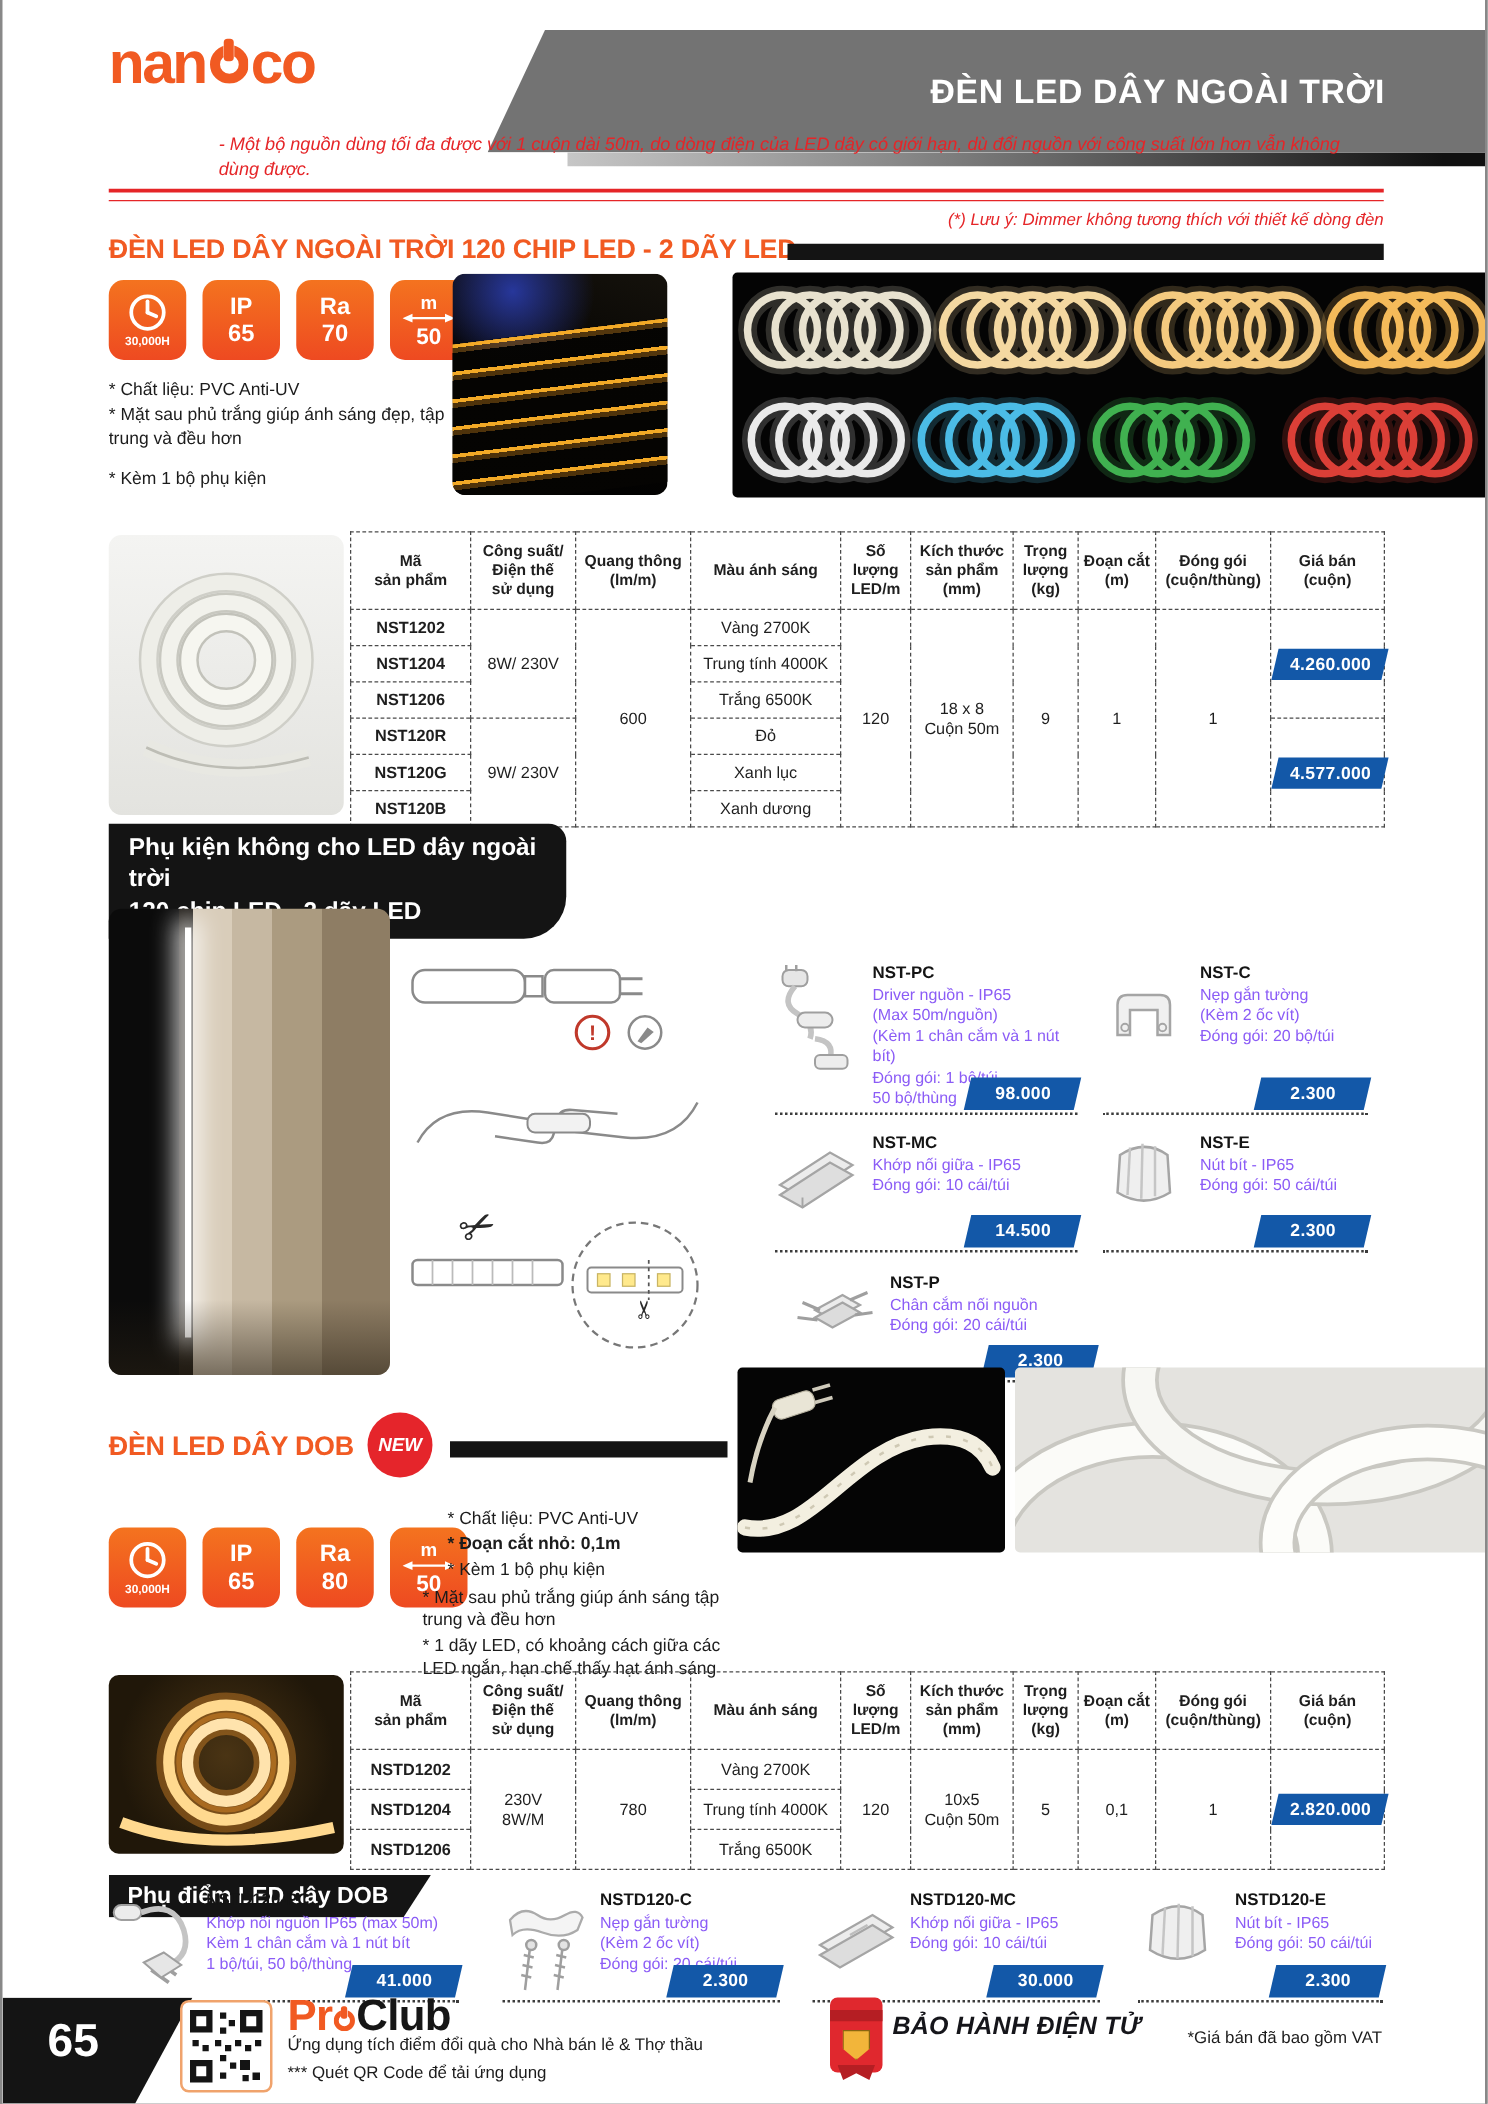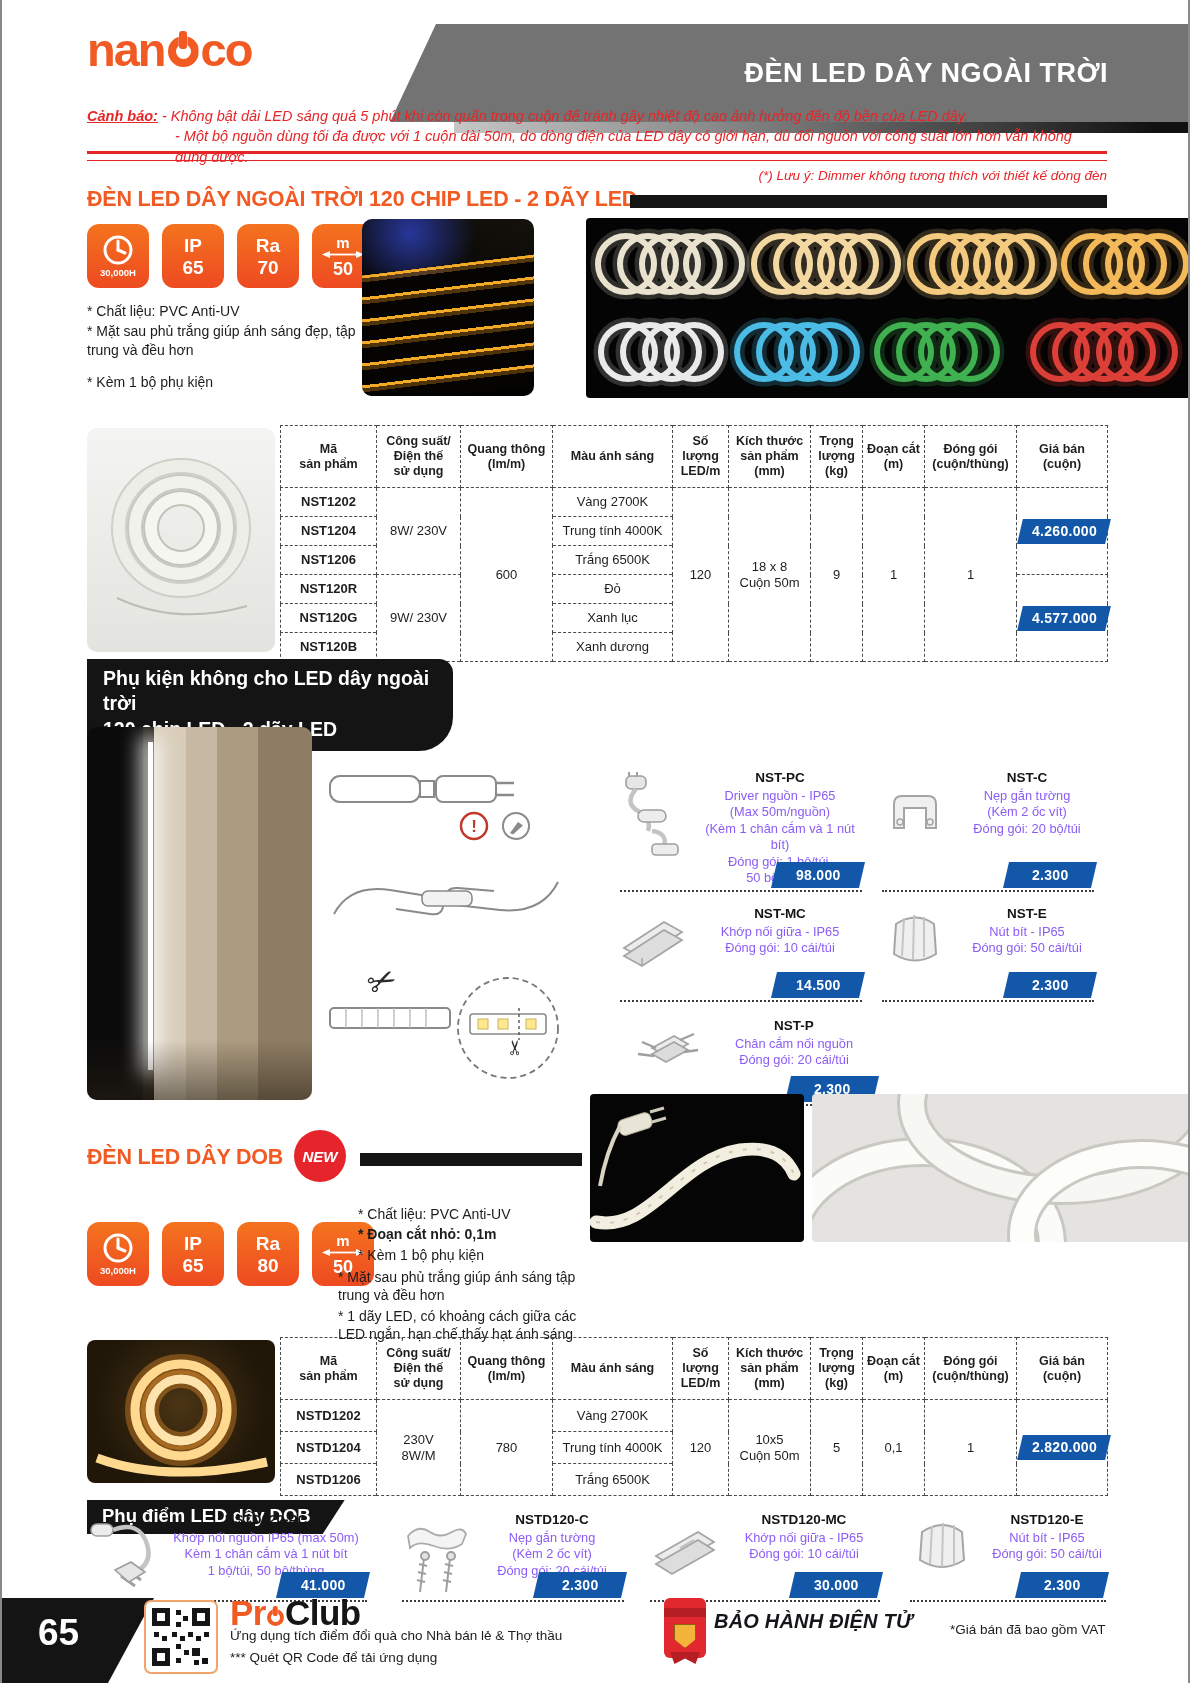--- a/index.html
+++ b/index.html
@@ -82,21 +82,21 @@
 
   
   .acc1-badge{left:85px;top:659px;width:366px;background:#141414;color:#fff;font-weight:700;font-size:19.5px;
      line-height:1.3;padding:7px 16px 9px 16px;border-radius:0 14px 34px 0;box-sizing:border-box;}
   .acc2-badge{left:85px;top:1500px;background:#141414;color:#fff;font-weight:700;font-size:18.5px;
      padding:5px 34px 7px 15px;clip-path:polygon(0 0,100% 0,calc(100% - 22px) 100%,0 100%);}
 
   
   .acc-card{position:absolute;border-bottom:2px dotted #3c3c3c;}
   .acc-img{position:absolute;left:0;top:2px;}
-  .acc-body{margin-left:78px;text-align:center;}
+  .acc-body{margin-left:78px;}
   .acc-code{font-size:13.5px;font-weight:700;color:#141414;margin-bottom:3px;}
   .acc-desc{font-size:12.8px;color:#8b5cf6;line-height:1.28;}
   .acc-price{position:absolute;right:0;bottom:2px;}
 
   
   .illus{position:absolute;}
 
   
   .page-shape{left:0;top:1598px;width:200px;height:85px;background:#141414;
      clip-path:polygon(0 0,152px 0,106px 100%,0 100%);}
@@ -128,22 +128,20 @@
 
   <div class="abs logo">
     <span>nan</span><span class="power-o"></span><span>co</span>
   </div>
   <div class="abs banner">
     <div class="banner-title">ĐÈN LED DÂY NGOÀI TRỜI</div>
   </div>
   <div class="abs gray-strip"></div>
 
   <div class="abs warning">
-    <div><span class="u">Cảnh báo:</span>
-      <span>- Không bật dải LED sáng quá 5 phút khi còn quấn trong cuộn để tránh gây nhiệt độ cao ảnh hưởng đến độ bền của LED dây.</span></div>
     <div class="l2">- Một bộ nguồn dùng tối đa được với 1 cuộn dài 50m, do dòng điện của LED dây có giới hạn, dù đổi nguồn với công suất lớn hơn vẫn không dùng được.</div>
   </div>
   <div class="abs red-rule"></div>
   <div class="abs dimmer-note">(*) Lưu ý: Dimmer không tương thích với thiết kế dòng đèn</div>
 
   <div class="abs sec-title" style="left:85px;top:187px;">ĐÈN LED DÂY NGOÀI TRỜI 120 CHIP LED - 2 DÃY LED</div>
   <div class="abs black-bar" style="left:628px;top:195px;width:477px;"></div>
 
   <div class="abs badges-row" style="left:85px;top:224px;">
     <div class="spec-badge">

